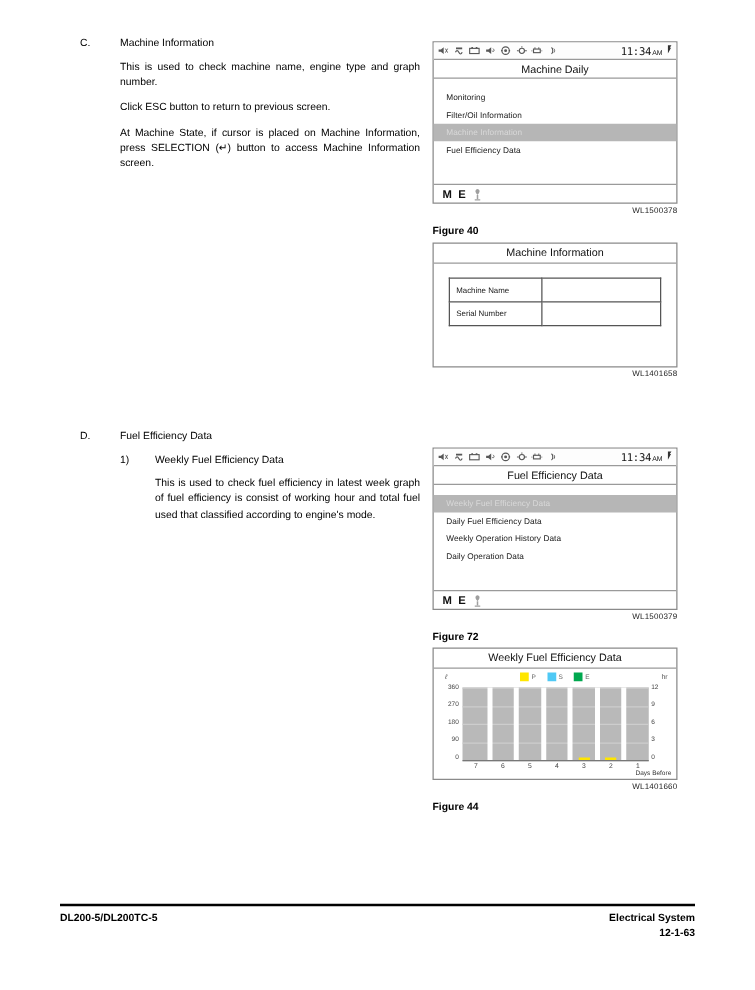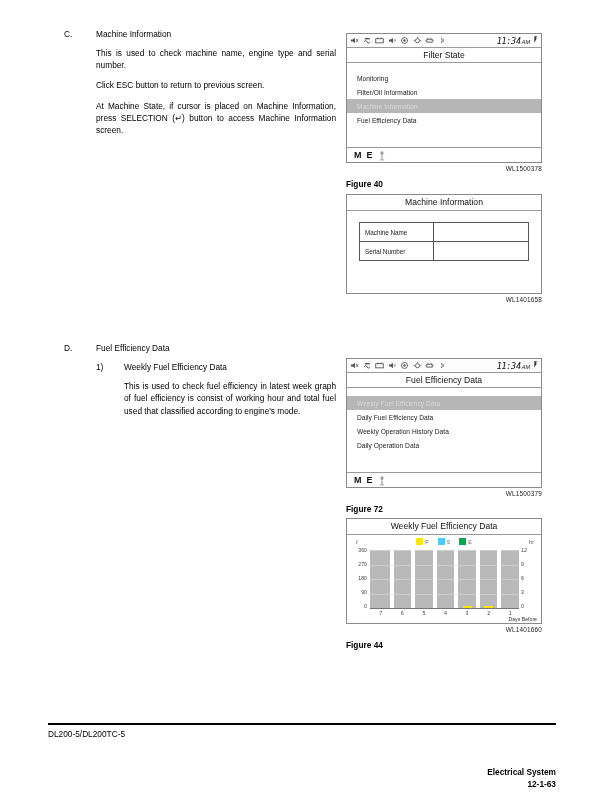--- a/index.html
+++ b/index.html
@@ -97,21 +97,20 @@
     opacity: 0.82;
   }
   .clock {
     font-family: "DejaVu Sans Mono", monospace;
     font-size: 8.5px;
     letter-spacing: -0.3px;
     display: flex;
     align-items: baseline;
     gap: 1px;
     color: #111;
-    font-style: italic;
   }
   .clock .ampm {
     font-family: "Liberation Sans", sans-serif;
     font-size: 5.5px;
     letter-spacing: 0;
   }
   .clock-flag {
     width: 5px; height: 9px;
     margin-left: 2px;
     display:block;
@@ -322,46 +321,45 @@
     right: 48px;
     top: 723px;
     height: 2.2px;
     background: #000;
   }
   .footer-left {
     position: absolute;
     left: 48px;
     top: 729px;
     font-size: 8.3px;
-    font-weight: normal;
+    font-weight: bold;
   }
   .footer-right {
     position: absolute;
     right: 48px;
     top: 729px;
     font-size: 8.3px;
     font-weight: bold;
     text-align: right;
-    margin-top: 38px;
   }
   .footer-right div + div { margin-top: 2px; }
 </style>
 </head>
 <body>
 
 <div class="page">
 
   <div class="text-col">
 
     <div class="sec-block">
       <div class="sec-head">
         <span class="sec-letter">C.</span>
         <span class="sec-title">Machine Information</span>
       </div>
-      <p class="para">This is used to check machine name, engine type and serial number.</p>
+      <p class="para">This is used to check machine name, engine type and graph number.</p>
       <p class="para">Click ESC button to return to previous screen.</p>
       <p class="para">At Machine State, if cursor is placed on Machine Information, press SELECTION (↵) button to access Machine Information screen.</p>
     </div>
 
     <div class="sec-block" style="margin-top:206px;">
       <div class="sec-head">
         <span class="sec-letter">D.</span>
         <span class="sec-title">Fuel Efficiency Data</span>
       </div>
       <div class="sub-head">
@@ -415,21 +413,21 @@
         </div>
         <div class="clock">
           <span>11:34</span>
           <span class="ampm">AM</span>
           <svg class="clock-flag" viewBox="0 0 6 10">
               <path d="M1.6 1h3.4L3.4 3.4h1.2L1.6 9z" fill="#333"></path>
             </svg>
         </div>
       </div>
 
-      <div class="lcd-title">Filter State</div>
+      <div class="lcd-title">Machine Daily</div>
 
       <div class="lcd-menu">
         <div class="menu-item">Monitoring</div>
         <div class="menu-item">Filter/Oil Information</div>
         <div class="menu-item selected">Machine Information</div>
         <div class="menu-item">Fuel Efficiency Data</div>
       </div>
 
       <div class="lcd-footer">
         <span class="footer-letter">M</span>

